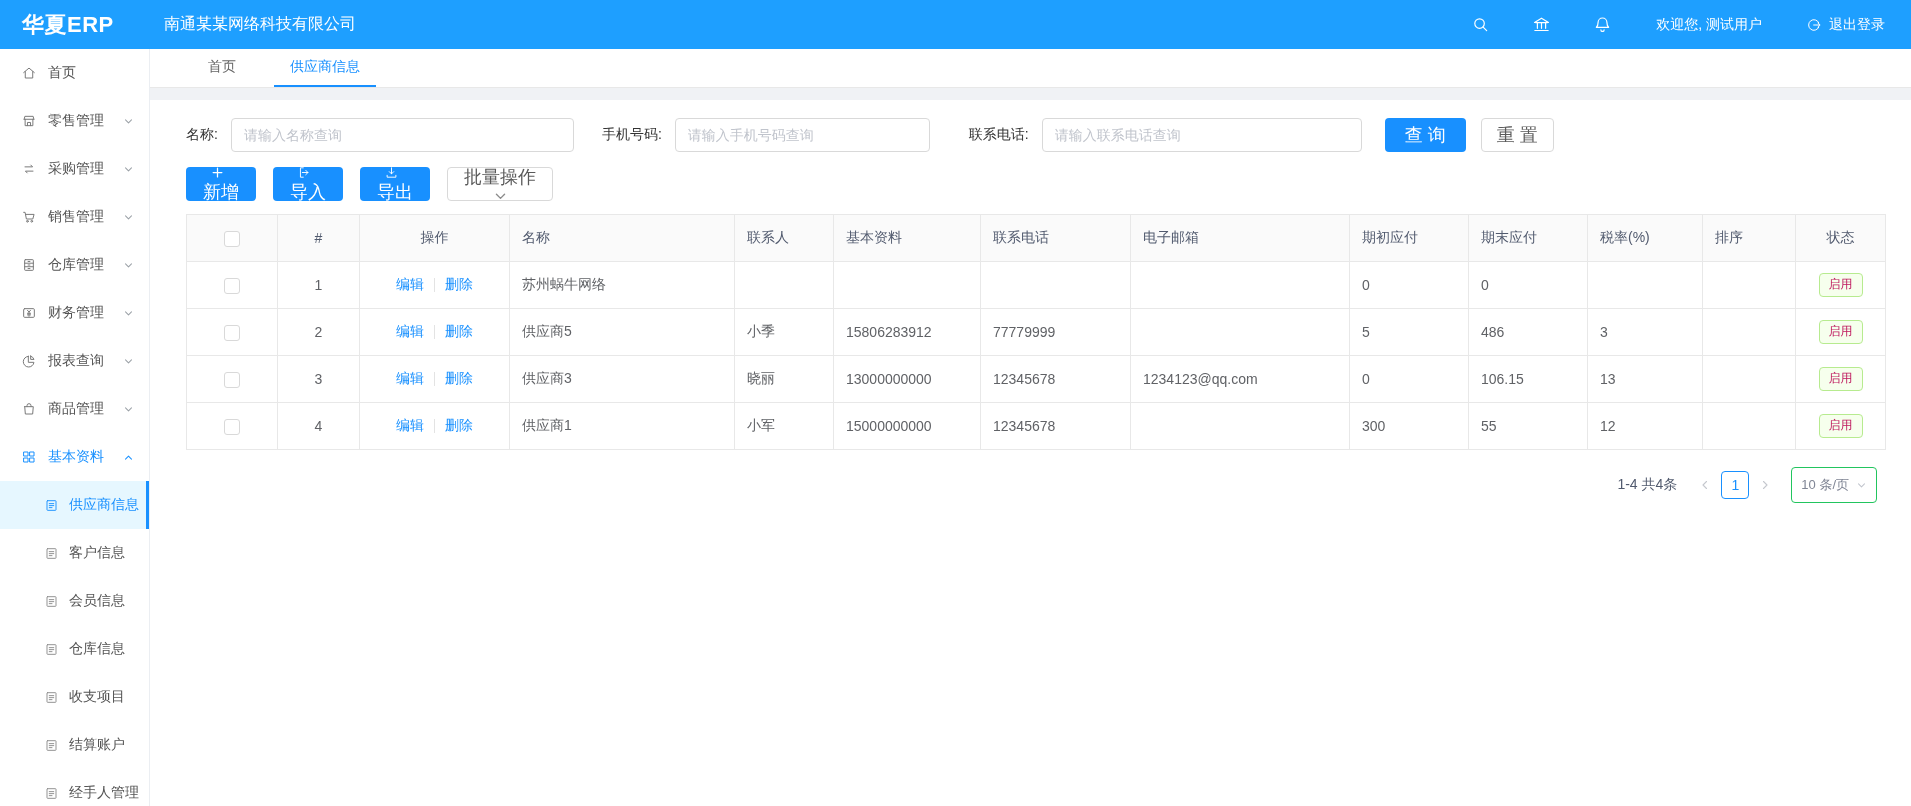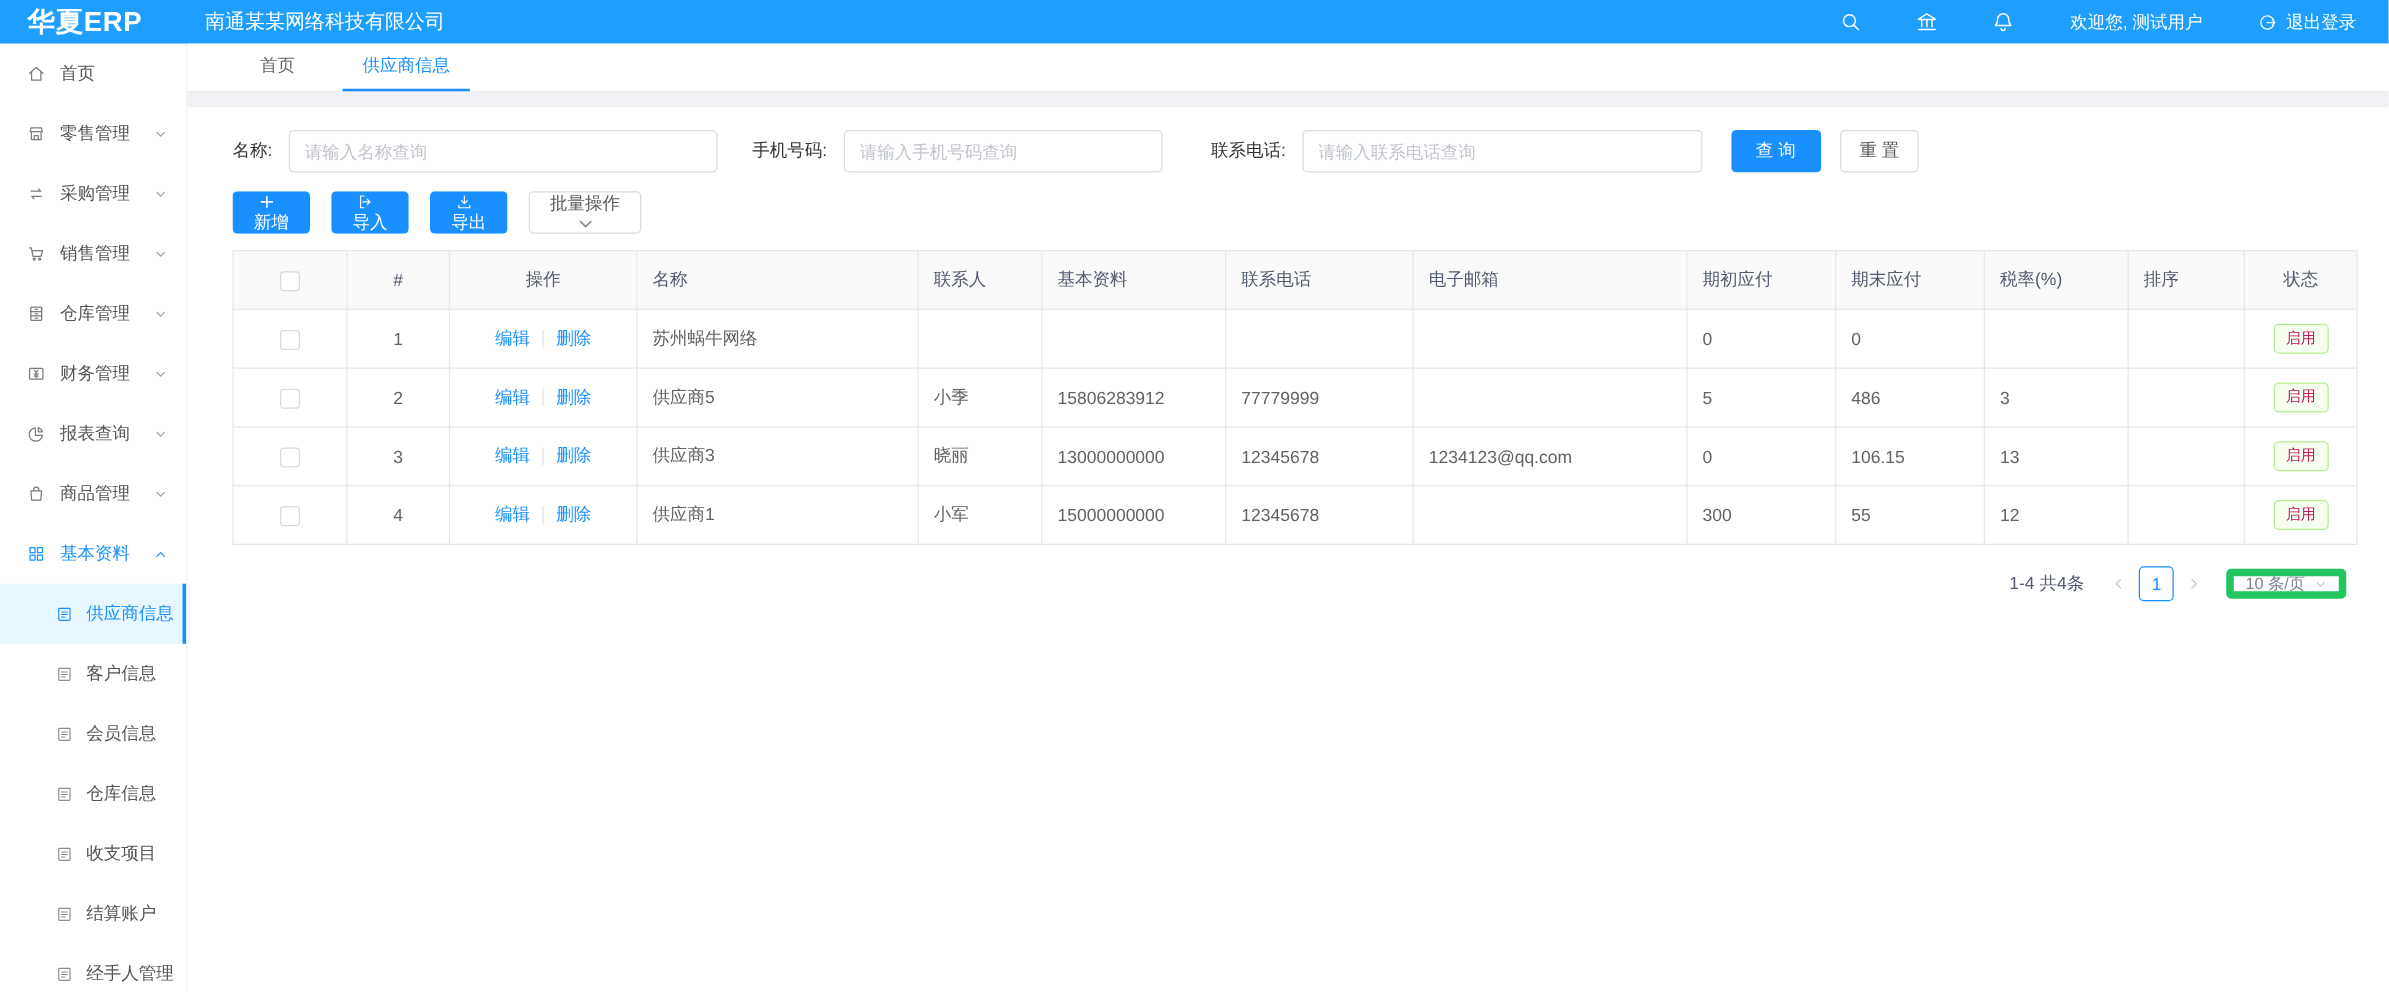--- a/index.html
+++ b/index.html
@@ -10,21 +10,21 @@
   html,body{width:1911px;height:806px;overflow:hidden;}
   body{
     font-family:"Liberation Sans","DejaVu Sans",sans-serif;
     font-size:14px;color:#595959;background:#fff;
   }
   .icon{display:inline-flex;align-items:center;justify-content:center;flex:0 0 auto;}
   .icon svg{width:100%;height:100%;display:block;}
 
   
   .topbar{
-    height:35px;background:var(--header-bg);color:#fff;
+    height:49px;background:var(--header-bg);color:#fff;
     display:flex;align-items:center;
   }
   .logo{width:148px;padding-left:22px;font-size:22px;font-weight:bold;letter-spacing:.5px;white-space:nowrap;}
   .company{font-size:16px;margin-left:16px;}
   .topbar-right{margin-left:auto;display:flex;align-items:center;margin-right:26px;}
   .tb-icon{width:19px;height:19px;color:#fff;margin-left:42px;cursor:pointer;}
   .welcome{margin-left:44px;font-size:14px;}
   .logout{margin-left:44px;display:flex;align-items:center;cursor:pointer;}
   .logout .icon{width:16px;height:16px;margin-right:7px;}
 
@@ -74,21 +74,21 @@
     height:34px;border:1px solid #d9d9d9;border-radius:4px;padding:0 12px;
     font-size:14px;color:#555;outline:none;
     font-family:"Liberation Sans","DejaVu Sans",sans-serif;
   }
   .filters input::placeholder{color:#c0c4cc;}
   .inp-name{width:343px;}
   .inp-mobile{width:255px;}
   .inp-tel{width:320px;}
   .btn{
     height:34px;border-radius:4px;border:1px solid transparent;cursor:pointer;
-    font-size:14px;display:inline-flex;align-items:center;justify-content:center;
+    font-size:18px;display:inline-flex;align-items:center;justify-content:center;
     font-family:"Liberation Sans","DejaVu Sans",sans-serif;
   }
   .btn-primary{background:var(--primary);color:#fff;padding:0 19px;}
   .btn-default{background:#fff;border-color:#d9d9d9;color:#595959;padding:0 15px;}
   .btn-search{margin-left:23px;}
   .btn-reset{margin-left:15px;}
 
   .toolbar{display:flex;align-items:center;margin-top:15px;}
   .toolbar .btn{margin-right:17px;padding:0 16px;flex-direction:column;}
   .toolbar .btn .icon{width:15px;height:15px;margin-right:8px;}
@@ -127,21 +127,21 @@
     width:28px;height:28px;display:inline-flex;align-items:center;justify-content:center;
     color:#c5c8ce;cursor:pointer;
   }
   .pg-arrow .icon{width:12px;height:12px;}
   .pg-page{
     width:28px;height:28px;border:1px solid var(--primary);border-radius:4px;
     color:var(--primary);display:inline-flex;align-items:center;justify-content:center;
     background:#fff;cursor:pointer;margin:0 2px;
   }
   .pg-size{
-    height:24px;border:6px solid #22c55e;border-radius:4px;background:#fff;
+    height:36px;border:1px solid #22c55e;border-radius:4px;background:#fff;
     display:inline-flex;align-items:center;padding:0 9px;color:#808695;cursor:pointer;
     margin-left:12px;font-size:13px;
   }
   .pg-size .icon{width:11px;height:11px;margin-left:7px;color:#c0c4cc;}
 </style>
 </head>
 <body>
 
 <header class="topbar">
   <div class="logo">华夏ERP</div>

